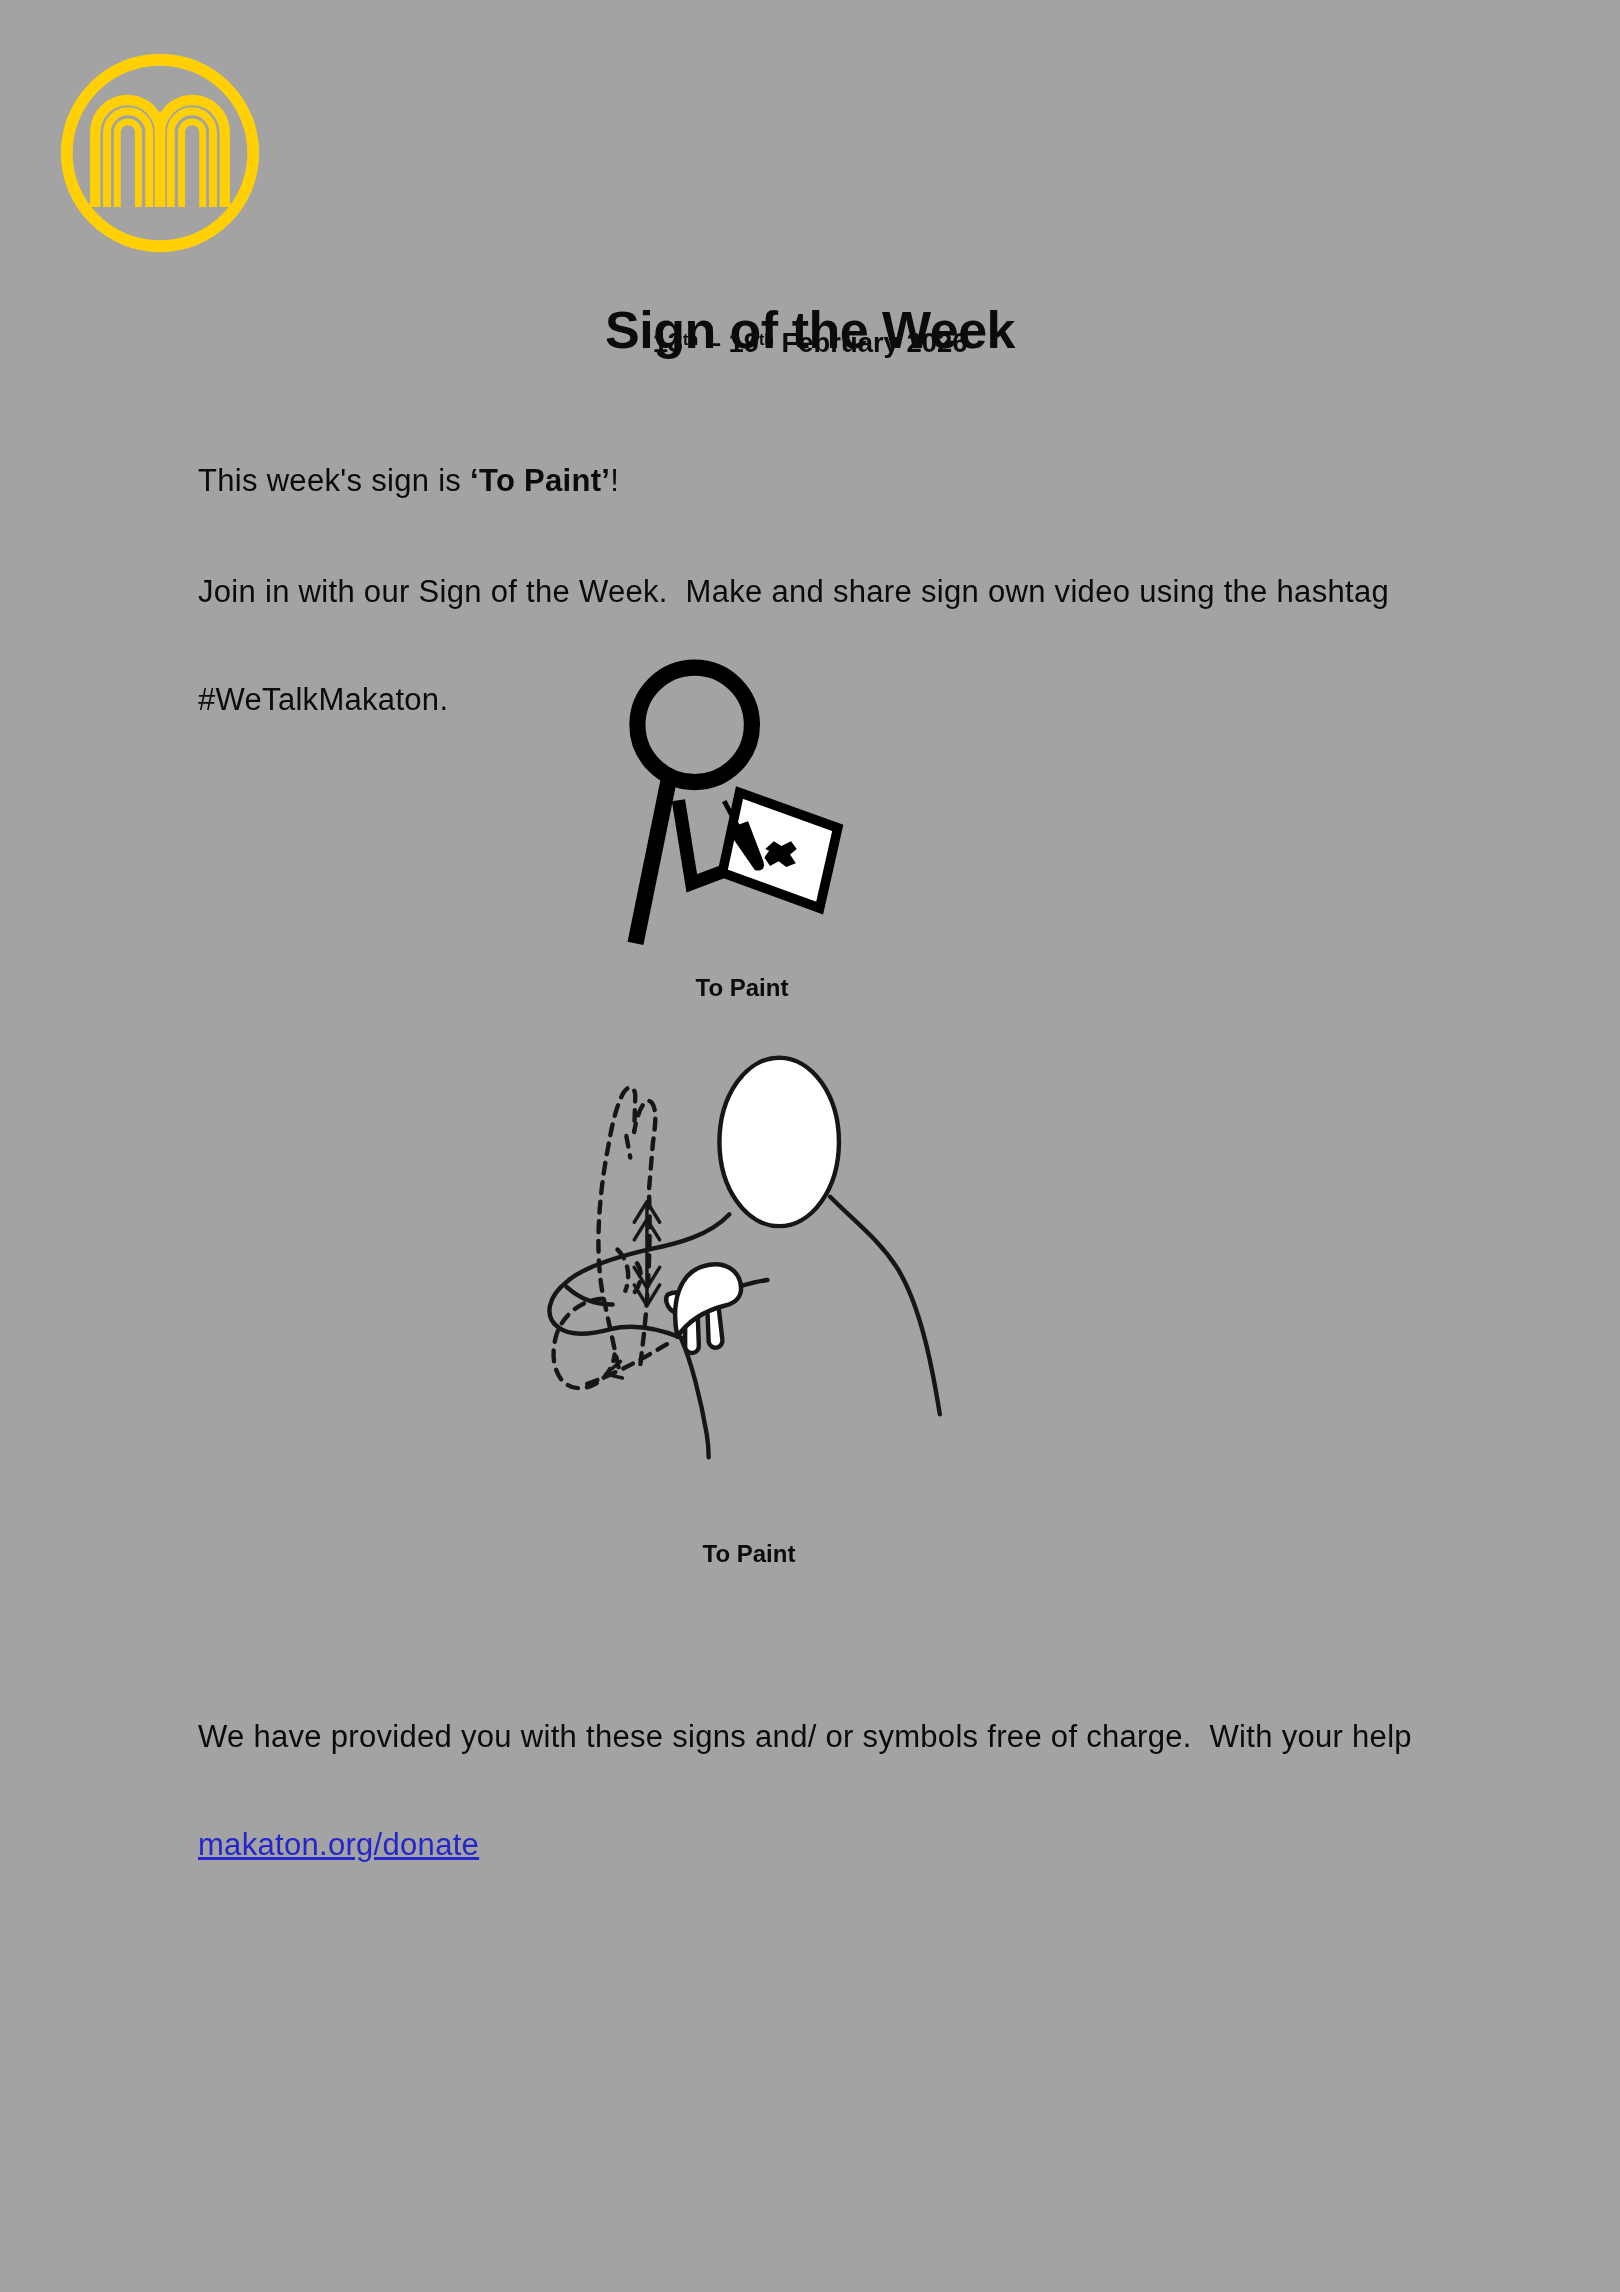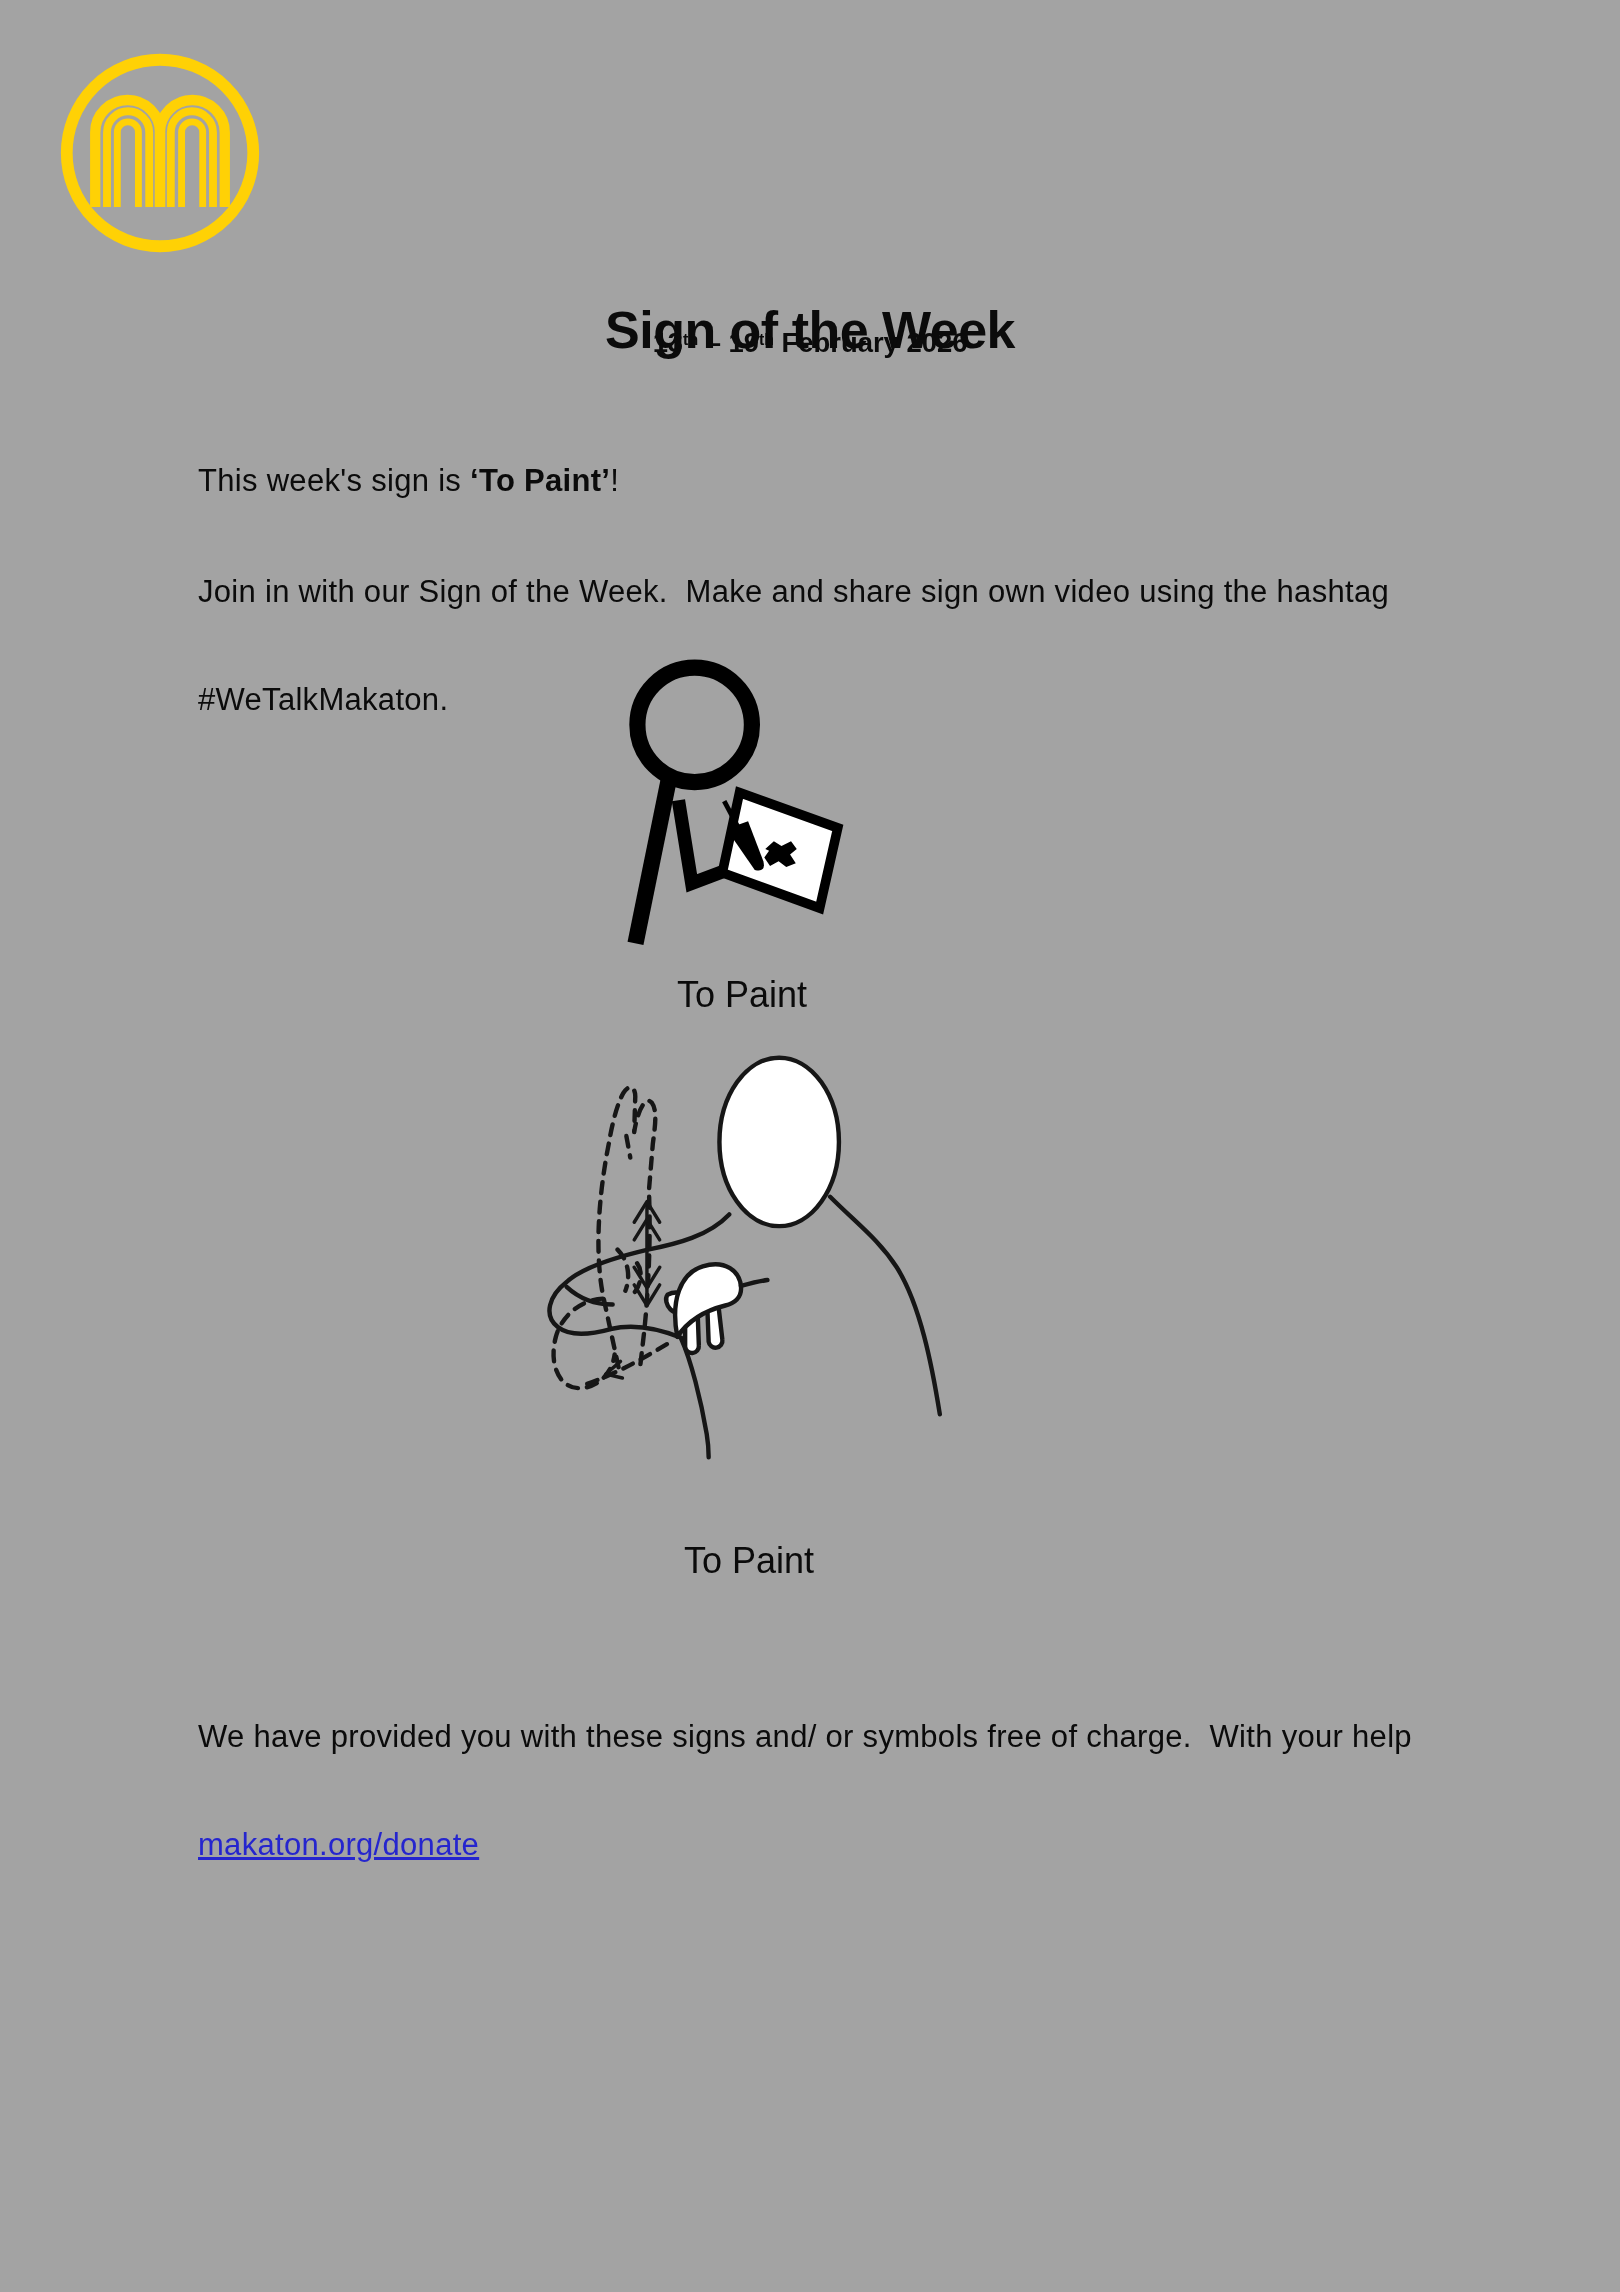--- a/index.html
+++ b/index.html
@@ -35,21 +35,21 @@
   .bodytext{
     font-size:31px;
     letter-spacing:0.3px;
     line-height:36px;
     white-space:pre-wrap;
   }
   .p-intro{left:198px;top:432px;}
   .p-join{left:198px;top:502px;}
   .symbol-svg{left:625px;top:649px;width:229px;height:312px;}
   .caption{
-    font-size:36px;font-weight:normal;
+    font-size:24px;font-weight:bold;
     transform:translateX(-50%);
     white-space:nowrap;
   }
   .caption-1{left:742px;top:974px;}
   .sign-svg{left:534px;top:1042px;width:412px;height:431px;}
   .caption-2{left:749px;top:1540px;}
   .p-footer{left:198px;top:1647px;}
   .p-copy{left:198px;top:1790px;}
   a.doc-link{
     color:#2525CE;

